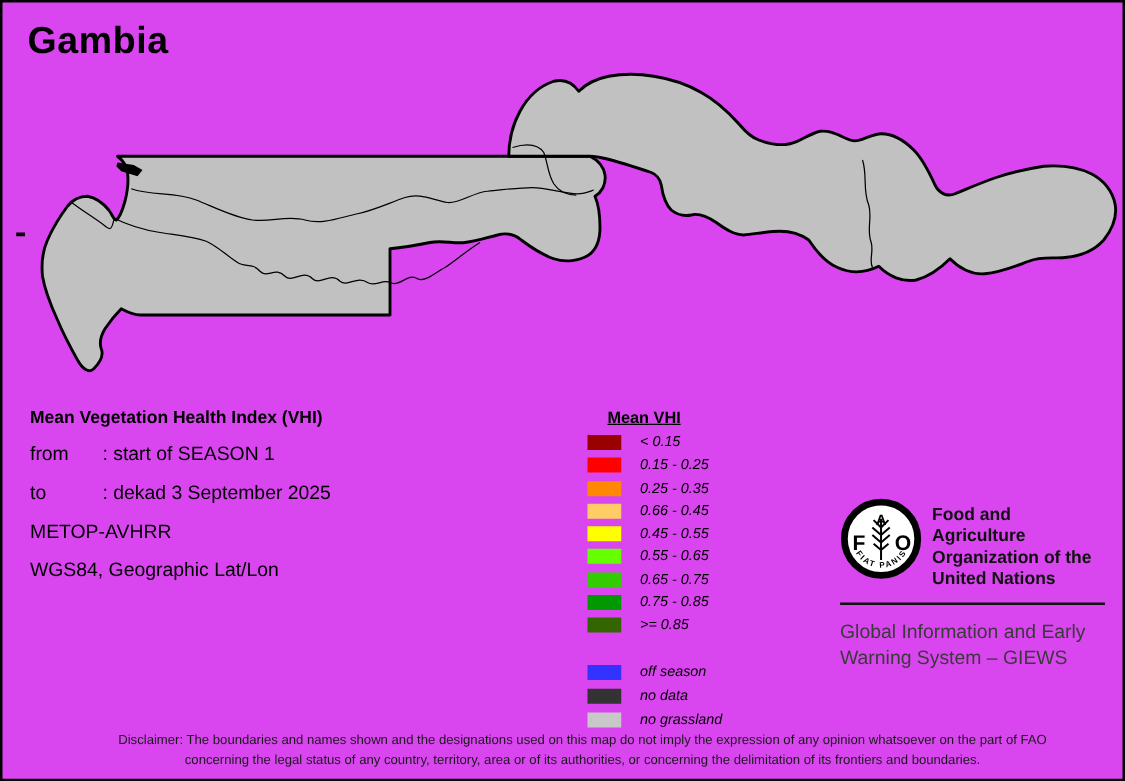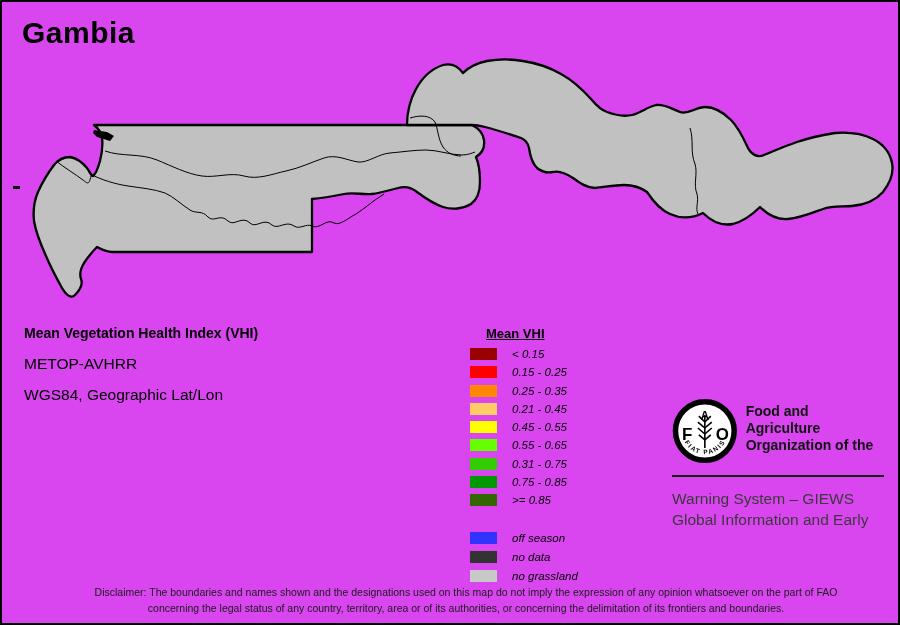--- a/index.html
+++ b/index.html
@@ -321,20 +321,30 @@
       <path d="M688,126 C692,138 688,150 693,162 C696,172 691,182 695,192 C697,200 693,206 696,212"></path>
     </g>
 
     <path fill="#000" d="M92,128 l13,2 l7,4 l-4,5 l-13,-4 l-4,-4 z"></path>
     <rect x="11" y="184" width="7" height="3" fill="#000"></rect>
   </svg>
 
   <div class="info">
     <div class="info-heading">Mean Vegetation Health Index (VHI)</div>
     <div>
+        <div class="info-row">
+          <span class="lbl">from</span>
+          <span>: start of SEASON 1</span>
+        </div>
+        <div class="info-row">
+          <span class="lbl">to</span>
+          <span>: dekad 3 September 2025</span>
+        </div>
+      </div>
+    <div>
         <div class="info-line">METOP-AVHRR</div>
         <div class="info-line">WGS84, Geographic Lat/Lon</div>
       </div>
   </div>
 
   <div class="legend">
     <div class="legend-title">Mean VHI</div>
     <div>
         <div class="legend-item">
           <span class="legend-swatch" style="background: rgb(153, 0, 0);"></span>
@@ -343,33 +353,33 @@
         <div class="legend-item">
           <span class="legend-swatch" style="background: rgb(255, 0, 0);"></span>
           <span class="legend-label">0.15 - 0.25</span>
         </div>
         <div class="legend-item">
           <span class="legend-swatch" style="background: rgb(255, 136, 0);"></span>
           <span class="legend-label">0.25 - 0.35</span>
         </div>
         <div class="legend-item">
           <span class="legend-swatch" style="background: rgb(255, 204, 102);"></span>
-          <span class="legend-label">0.21 - 0.45</span>
+          <span class="legend-label">0.66 - 0.45</span>
         </div>
         <div class="legend-item">
           <span class="legend-swatch" style="background: rgb(255, 255, 0);"></span>
           <span class="legend-label">0.45 - 0.55</span>
         </div>
         <div class="legend-item">
           <span class="legend-swatch" style="background: rgb(102, 255, 0);"></span>
           <span class="legend-label">0.55 - 0.65</span>
         </div>
         <div class="legend-item">
           <span class="legend-swatch" style="background: rgb(51, 204, 0);"></span>
-          <span class="legend-label">0.31 - 0.75</span>
+          <span class="legend-label">0.65 - 0.75</span>
         </div>
         <div class="legend-item">
           <span class="legend-swatch" style="background: rgb(0, 153, 0);"></span>
           <span class="legend-label">0.75 - 0.85</span>
         </div>
         <div class="legend-item">
           <span class="legend-swatch" style="background: rgb(51, 102, 0);"></span>
           <span class="legend-label">&gt;= 0.85</span>
         </div>
       </div>
@@ -403,26 +413,27 @@
           <line x1="33" y1="17" x2="33" y2="50"></line>
           <path d="M33,24 L27,18 M33,24 L39,18 M33,30 L26,24 M33,30 L40,24 M33,36 L26,30 M33,36 L40,30 M33,42 L27,37 M33,42 L39,37"></path>
         </g>
         <text font-size="6.5" font-weight="bold" letter-spacing="1.5" fill="#000" font-family="Liberation Sans, sans-serif">
           <textPath href="#mottoArc" startOffset="8%">FIAT PANIS</textPath>
         </text>
       </svg>
       <div class="org-text">
           <div>Food and Agriculture</div>
           <div>Organization of the</div>
+          <div>United Nations</div>
         </div>
     </div>
     <div class="brand-divider"></div>
     <div class="giews-text">
+        <div>Global Information and Early</div>
         <div>Warning System – GIEWS</div>
-        <div>Global Information and Early</div>
       </div>
   </div>
 
   <div class="disclaimer">
       <div>Disclaimer: The boundaries and names shown and the designations used on this map do not imply the expression of any opinion whatsoever on the part of FAO</div>
       <div>concerning the legal status of any country, territory, area or of its authorities, or concerning the delimitation of its frontiers and boundaries.</div>
     </div>
 
 </div>
 

